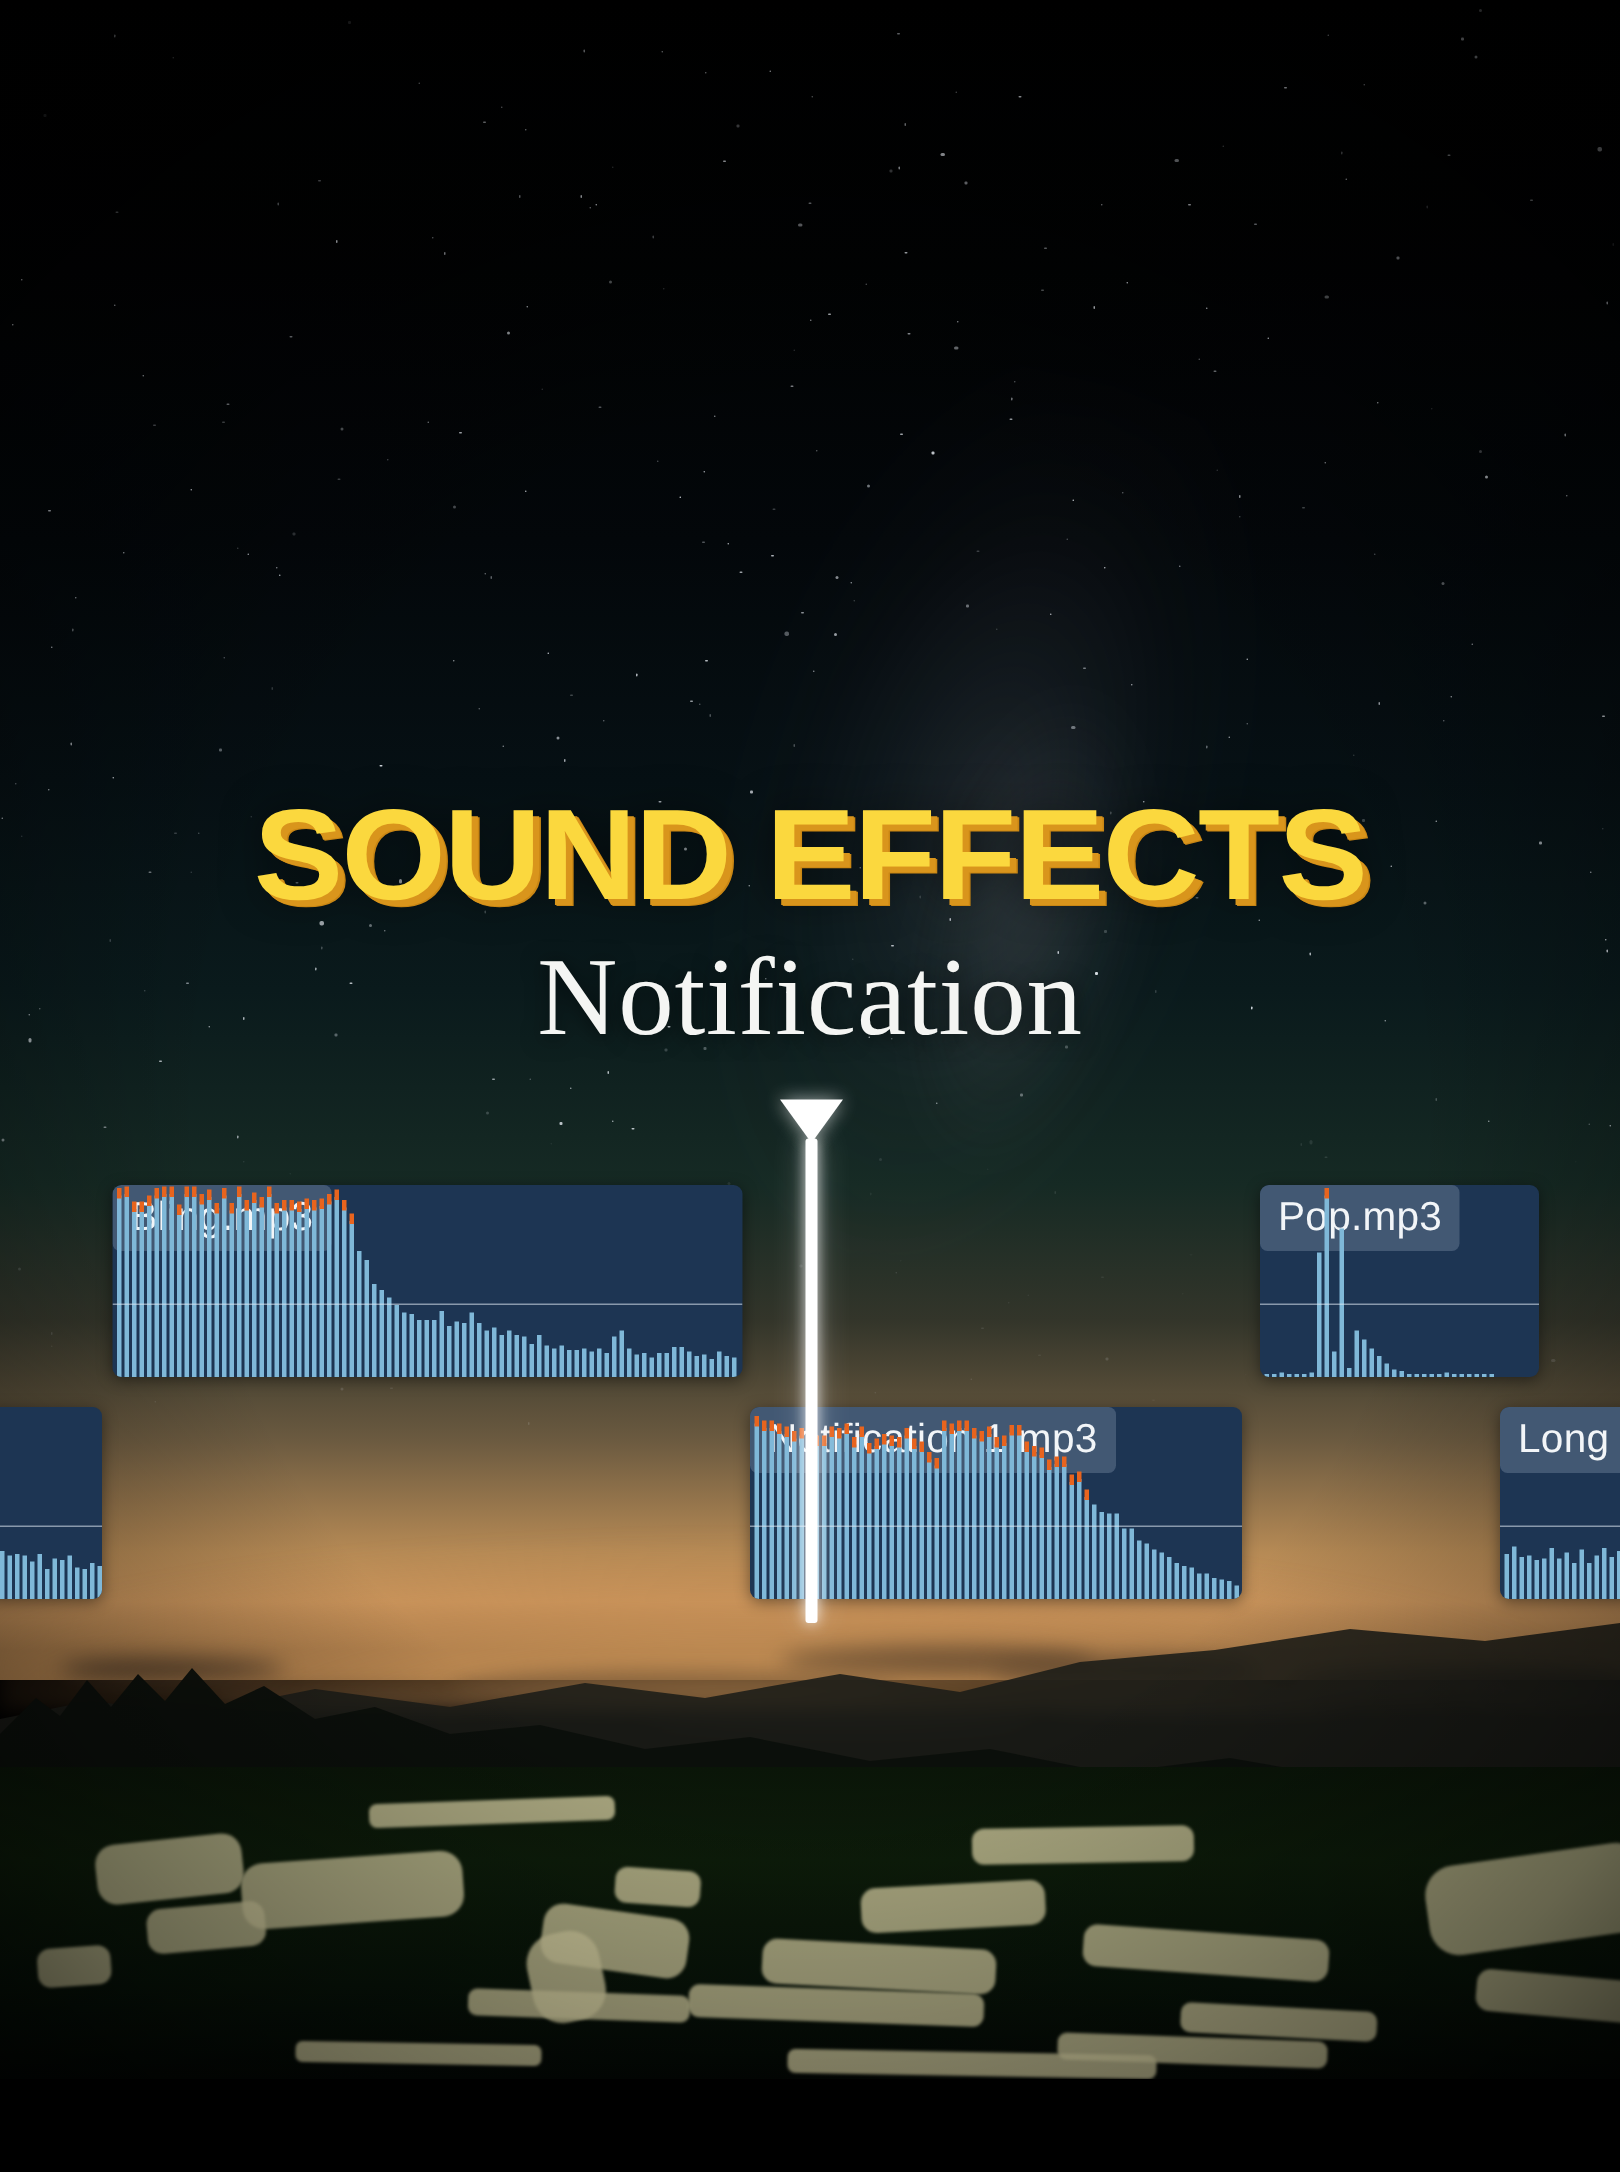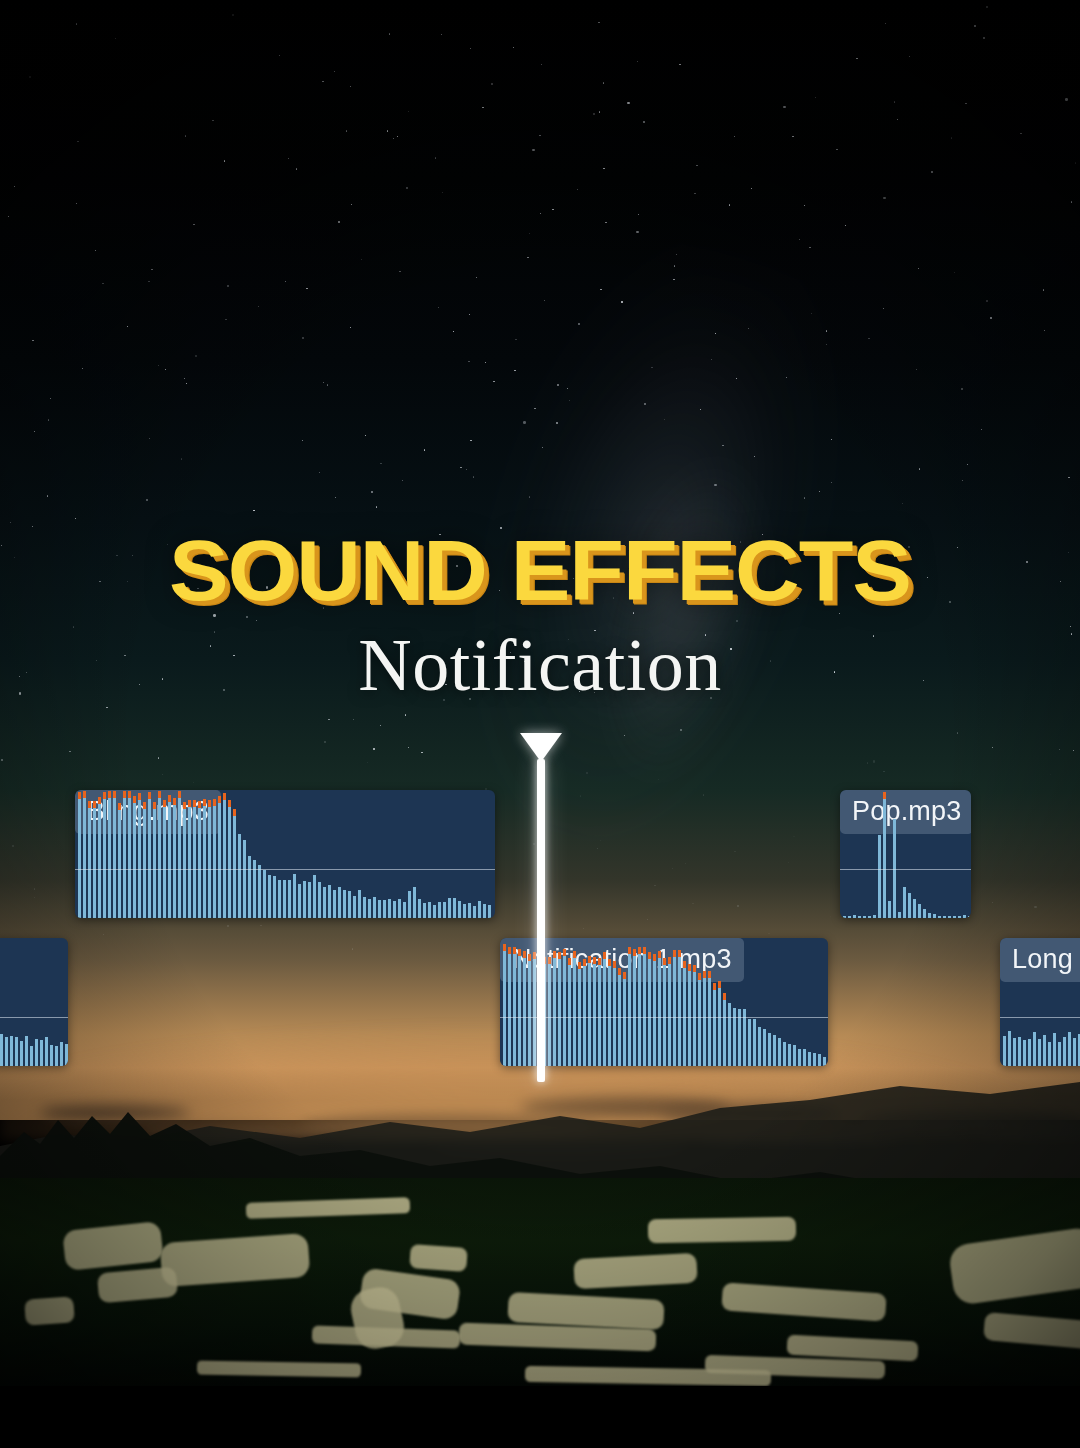--- a/index.html
+++ b/index.html
@@ -694,21 +694,21 @@
           <span class="bar" style="left:383px;height:16.7px;"></span>
           <span class="bar" style="left:388px;height:14.5px;"></span>
           <span class="bar" style="left:393px;height:14.9px;"></span>
           <span class="bar" style="left:398px;height:12.1px;"></span>
           <span class="bar" style="left:403px;height:16.7px;"></span>
           <span class="bar" style="left:408px;height:14.1px;"></span>
           <span class="bar" style="left:413px;height:13.1px;"></span>
         </div>
         <div class="center-line" style="top: 79px;"></div>
       </div>
-      <div class="clip" style="left: 840px; top: 790px; width: 131px; height: 128px;">
+      <div class="clip" style="left: 840px; top: 790px; width: 186px; height: 128px;">
         <div class="clip-label">Pop.mp3</div>
         <div class="wave">
           <span class="bar" style="left:3px;height:2.5px;"></span>
           <span class="bar" style="left:8px;height:2.5px;"></span>
           <span class="bar" style="left:13px;height:2.6px;"></span>
           <span class="bar" style="left:18px;height:2.5px;"></span>
           <span class="bar" style="left:23px;height:2.4px;"></span>
           <span class="bar" style="left:28px;height:2.4px;"></span>
           <span class="bar" style="left:33px;height:2.6px;"></span>
           <span class="bar" style="left:38px;height:83.0px;"></span>

